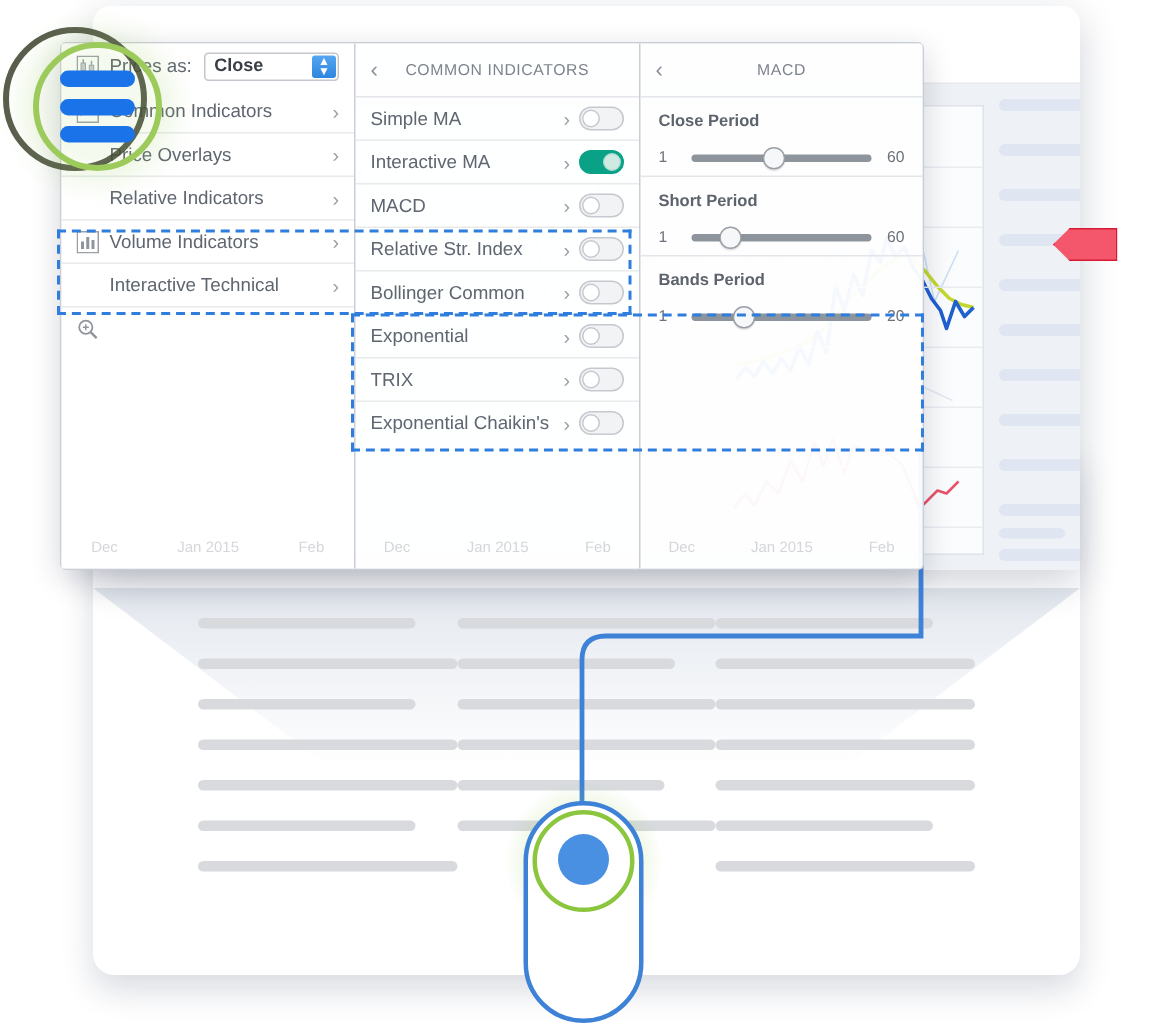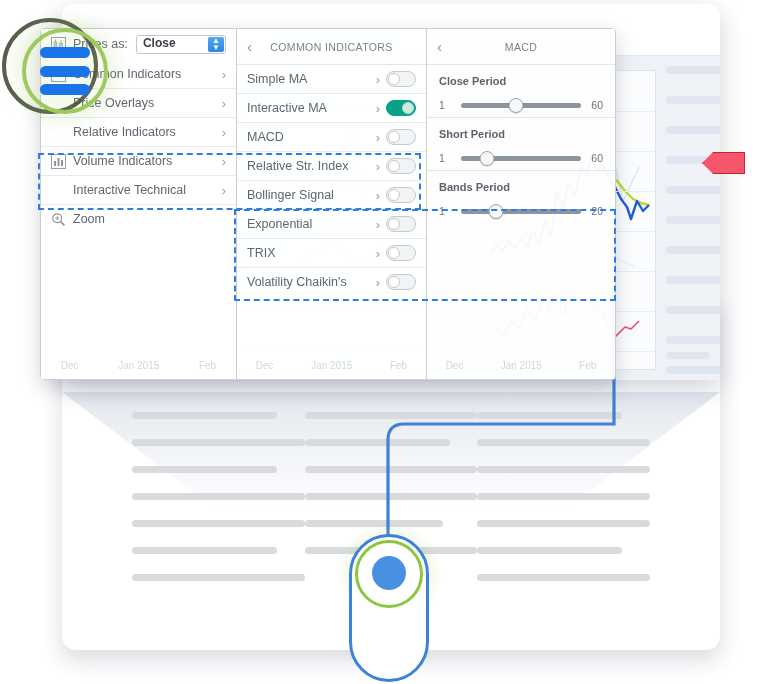--- a/index.html
+++ b/index.html
@@ -451,21 +451,20 @@
 
       <div class="row noline">
         <span class="ico">
           <svg width="15" height="15" viewBox="0 0 15 15">
             <circle cx="6.2" cy="6.2" r="4.4" fill="none" stroke="#8f959d" stroke-width="1.2"></circle>
             <line x1="9.4" y1="9.4" x2="13.4" y2="13.4" stroke="#8f959d" stroke-width="1.6"></line>
             <line x1="4.2" y1="6.2" x2="8.2" y2="6.2" stroke="#8f959d" stroke-width="1"></line>
             <line x1="6.2" y1="4.2" x2="6.2" y2="8.2" stroke="#8f959d" stroke-width="1"></line>
           </svg>
         </span>
-        <span class="lbl">Zoom</span>
       </div>
 
       <div class="axis-ghost">
         <span>Dec</span>
         <span>Jan 2015</span>
         <span>Feb</span>
       </div>
     </div>
 
     <div class="panel panel-2">
@@ -496,42 +495,42 @@
           </span>
       </div>
       <div class="row">
         <span class="lbl">Relative Str. Index</span>
         <span class="chev">›</span>
         <span class="toggle">
             <span class="knob"></span>
           </span>
       </div>
       <div class="row">
-        <span class="lbl">Bollinger Signal</span>
+        <span class="lbl">Bollinger Common</span>
         <span class="chev">›</span>
         <span class="toggle">
             <span class="knob"></span>
           </span>
       </div>
       <div class="row">
         <span class="lbl">Exponential</span>
         <span class="chev">›</span>
         <span class="toggle">
             <span class="knob"></span>
           </span>
       </div>
       <div class="row">
         <span class="lbl">TRIX</span>
         <span class="chev">›</span>
         <span class="toggle">
             <span class="knob"></span>
           </span>
       </div>
       <div class="row noline">
-        <span class="lbl">Volatility Chaikin's</span>
+        <span class="lbl">Exponential Chaikin's</span>
         <span class="chev">›</span>
         <span class="toggle">
             <span class="knob"></span>
           </span>
       </div>
 
       <div class="axis-ghost">
         <span>Dec</span>
         <span>Jan 2015</span>
         <span>Feb</span>

